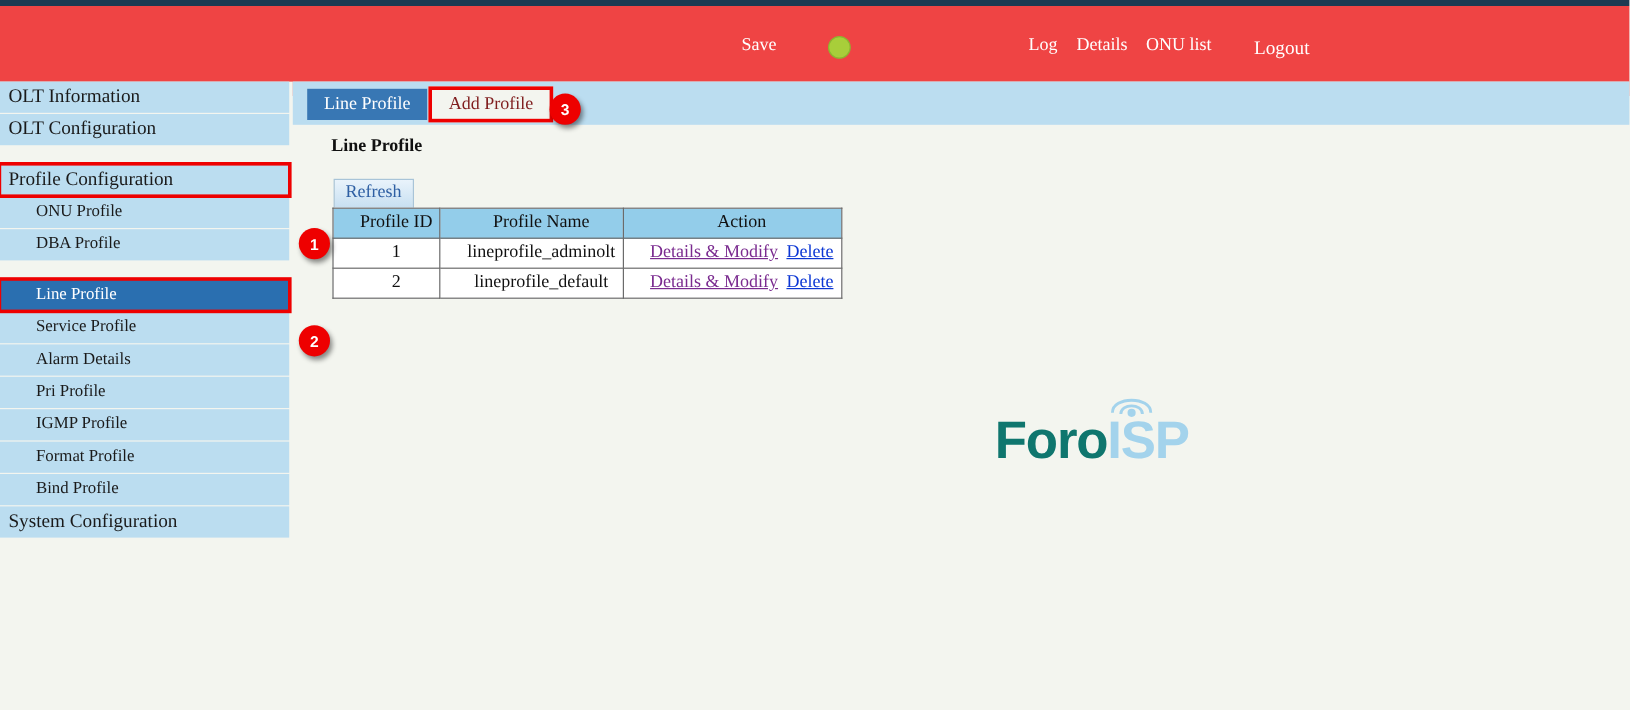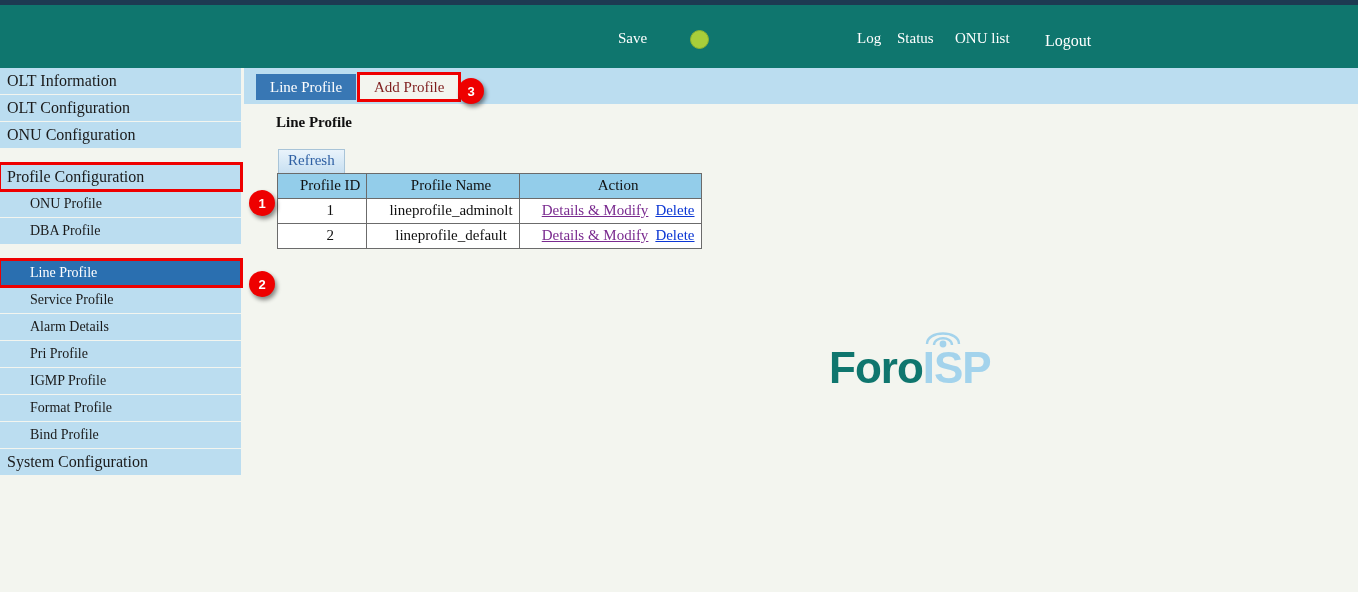--- a/index.html
+++ b/index.html
@@ -45,21 +45,21 @@
   .logo-text {
     font-family: "Liberation Sans", sans-serif;
     font-weight: bold;
     font-size: 35px;
     letter-spacing: -1px;
     color: #12502f;
     line-height: 1;
   }
   .topbar {
     flex: 1; height: 75px;
-    background: #0f766e;
+    background: #ef4444;
     position: relative;
     color: #ffffff;
   }
   .topbar .tb-item {
     position: absolute;
     font-size: 15px;
     color: #ffffff;
     white-space: nowrap;
     text-decoration: none;
     top: 25px;
@@ -229,35 +229,32 @@
 
   <div class="top-strip"></div>
 
   <div class="header">
 
 
     <div class="topbar">
       <a class="tb-item" style="left:618px;" href="#">Save</a>
       <div class="status-dot"></div>
       <a class="tb-item" style="left:857px;" href="#">Log</a>
-      <a class="tb-item" style="left:897px;" href="#">Status</a>
+      <a class="tb-item" style="left:897px;" href="#">Details</a>
       <a class="tb-item" style="left:955px;" href="#">ONU list</a>
       <a class="tb-item" style="left:1045px; top:27px; font-size:16px;" href="#">Logout</a>
     </div>
   </div>
 
   <div class="sidebar">
     <div class="nav-item">
       <span>OLT Information</span>
     </div>
     <div class="nav-item">
       <span>OLT Configuration</span>
-    </div>
-    <div class="nav-item">
-      <span>ONU Configuration</span>
     </div>
     <div class="nav-item hl">
       <span>Profile Configuration</span>
     </div>
     <div class="nav-item sub">
       <span>ONU Profile</span>
     </div>
     <div class="nav-item sub">
       <span>DBA Profile</span>
     </div>

